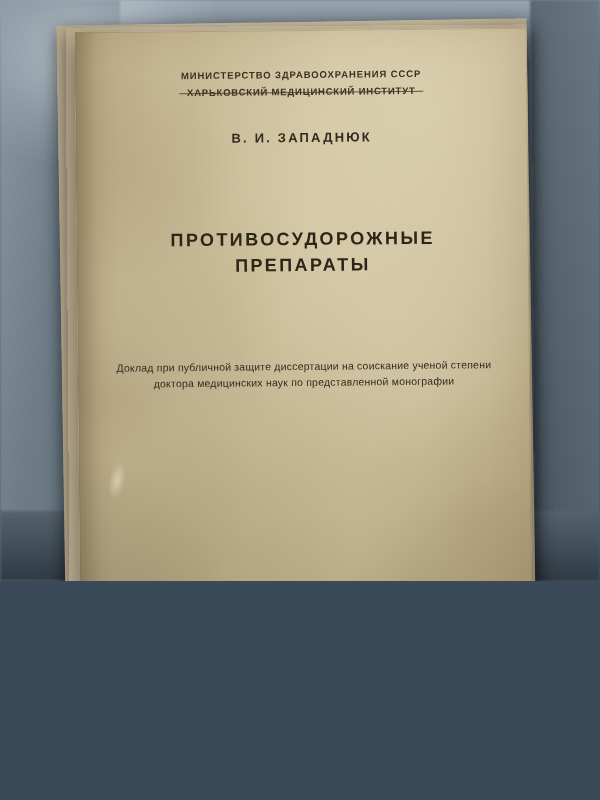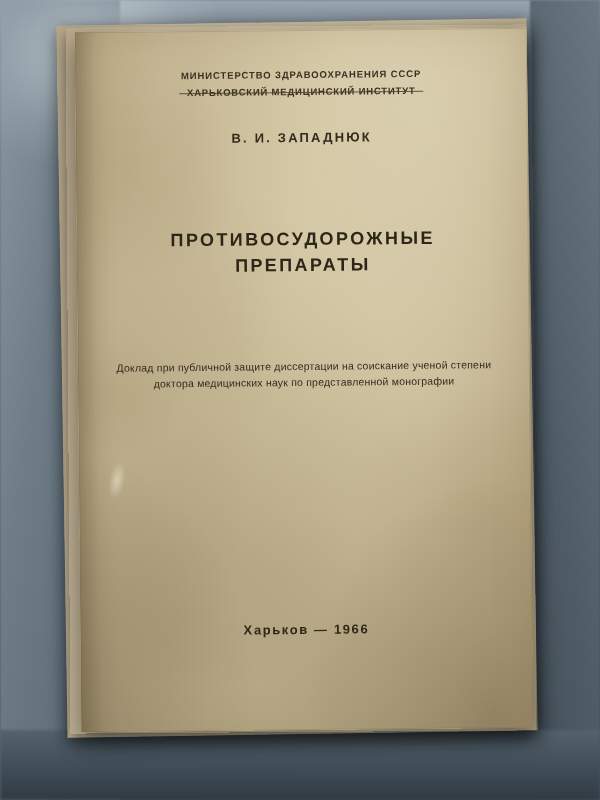--- a/index.html
+++ b/index.html
@@ -11,21 +11,21 @@
     height: 800px;
     overflow: hidden;
     background: #3a4a58;
     font-family: "Liberation Sans", sans-serif;
   }
 
   
   .scene {
     position: relative;
     width: 600px;
-    height: 800px;
+    height: 581px;
     overflow: hidden;
     background: linear-gradient(160deg, #6d7b84 0%, #55636e 35%, #46525c 70%, #3b4750 100%);
   }
 
   
   .backdrop-left {
     position: absolute;
     left: 0; top: 0;
     width: 120px; height: 800px;
     background: linear-gradient(100deg, #8a98a1 0%, #6e7d88 40%, #56646f 100%);

